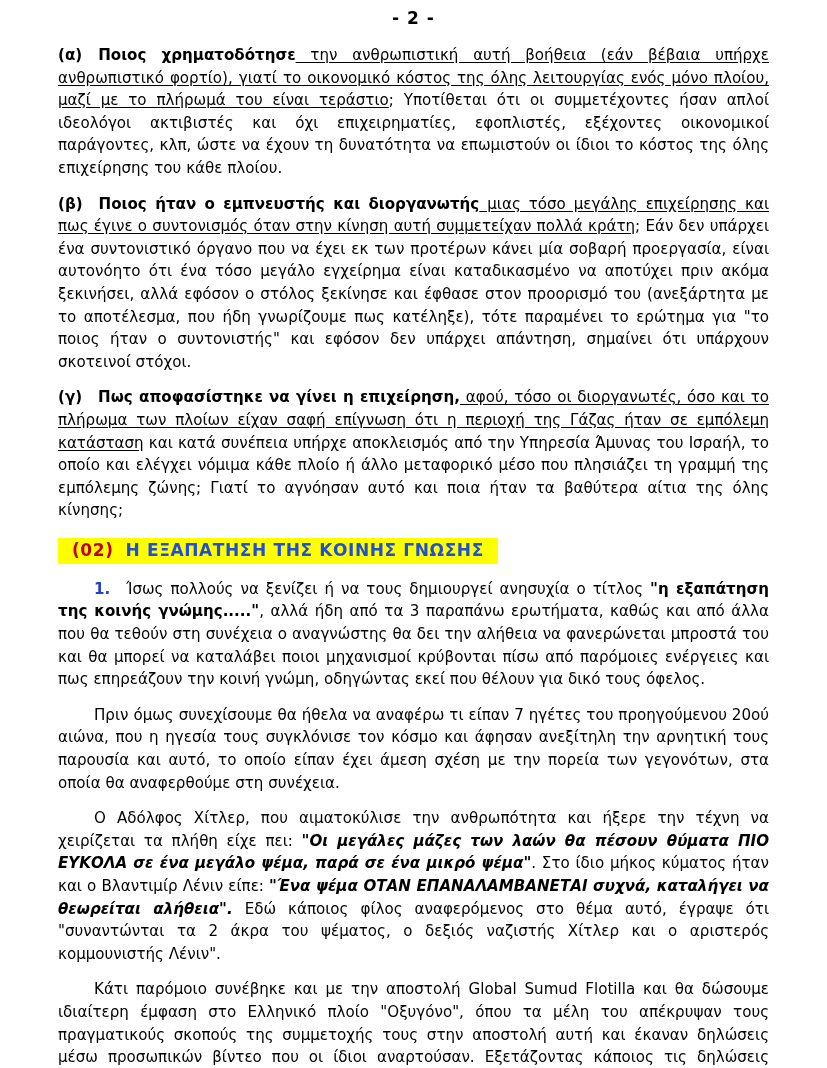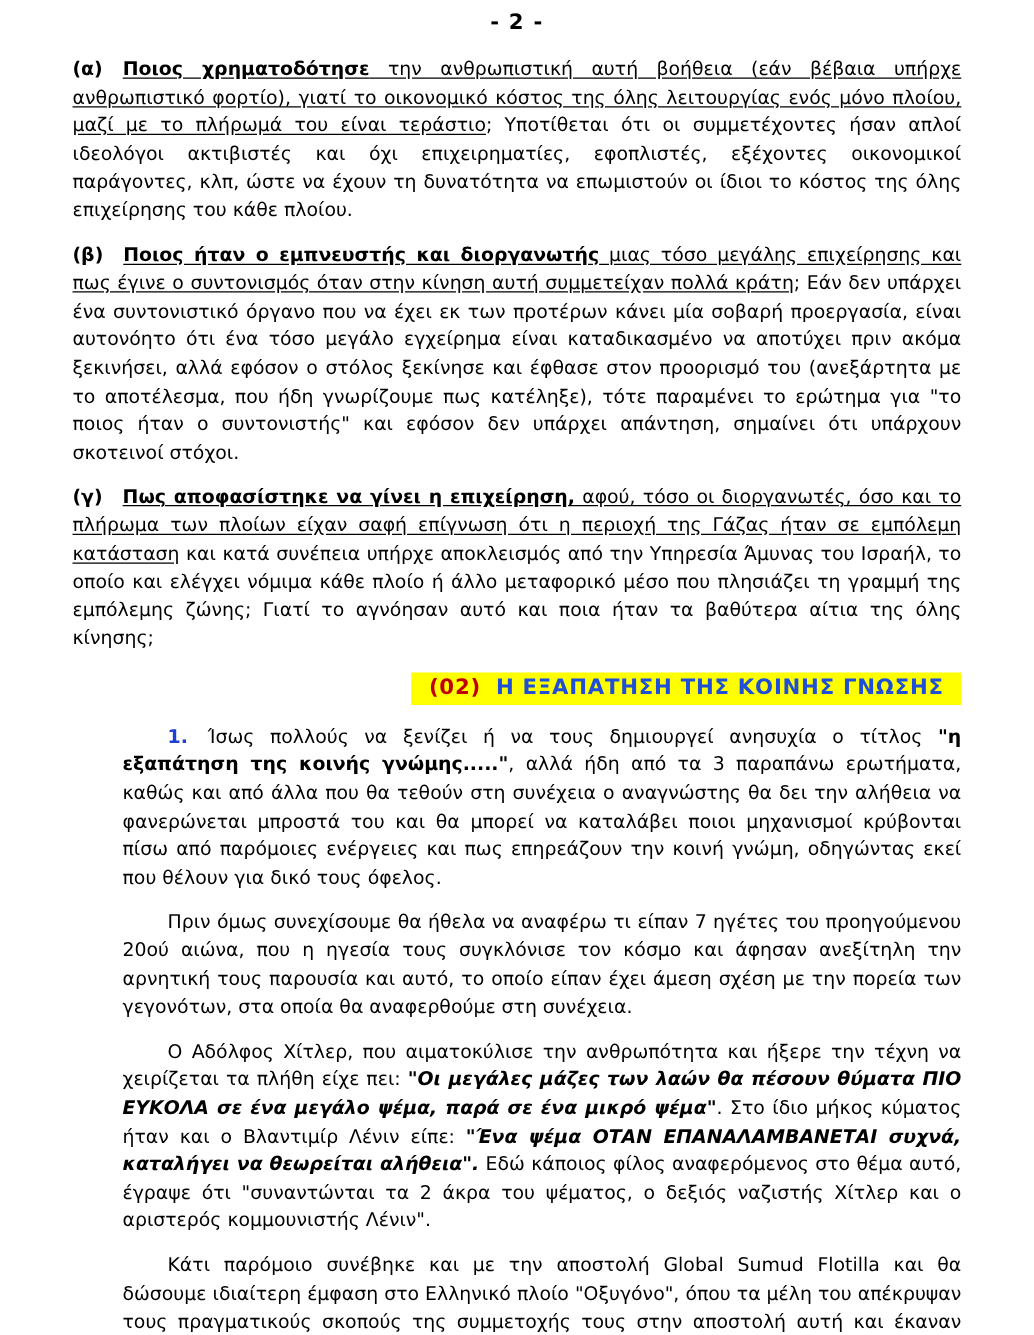--- a/index.html
+++ b/index.html
@@ -33,51 +33,49 @@
   p.para {
     margin: 0 0 13px 0;
     font-size: 15.1px;
     line-height: 22.6px;
     text-align: justify;
     text-justify: inter-word;
     word-spacing: 0px;
   }
   p.para.first-indent {
     text-indent: 36px;
-    margin-left: 40px;
   }
   .lbl {
     font-weight: bold;
   }
   .lbl-gap {
     display: inline-block;
     width: 16px;
   }
   .u {
     text-decoration: underline;
     text-underline-offset: 2px;
   }
   .b {
     font-weight: bold;
   }
   .bu {
     font-weight: bold;
-    text-decoration: underline;
     text-underline-offset: 2px;
   }
   .bi {
     font-weight: bold;
     font-style: italic;
   }
   .num-blue {
     font-weight: bold;
     color: #1f3fd0;
   }
   .heading-row {
-    text-align: right;
+    text-align: left;
     margin: 16px 0 14px 0;
   }
   .heading-hl {
     display: inline-block;
     background: #ffff00;
     padding: 2px 14px 3px 14px;
     font-size: 17px;
     font-weight: bold;
     letter-spacing: 0.6px;
     line-height: 21px;

